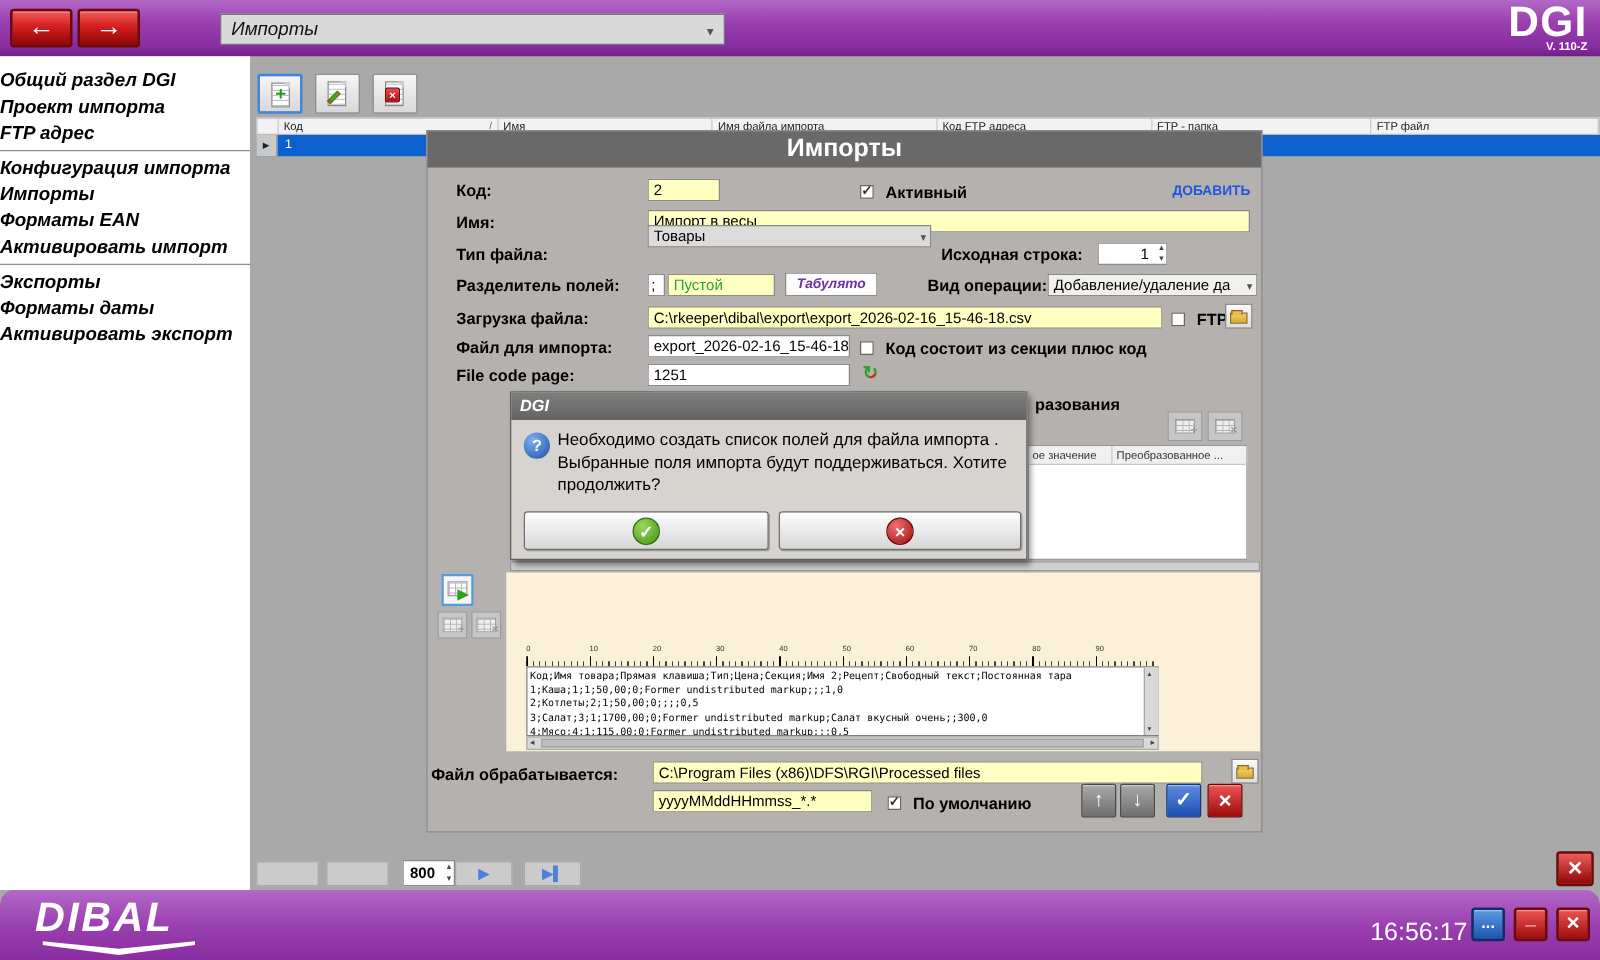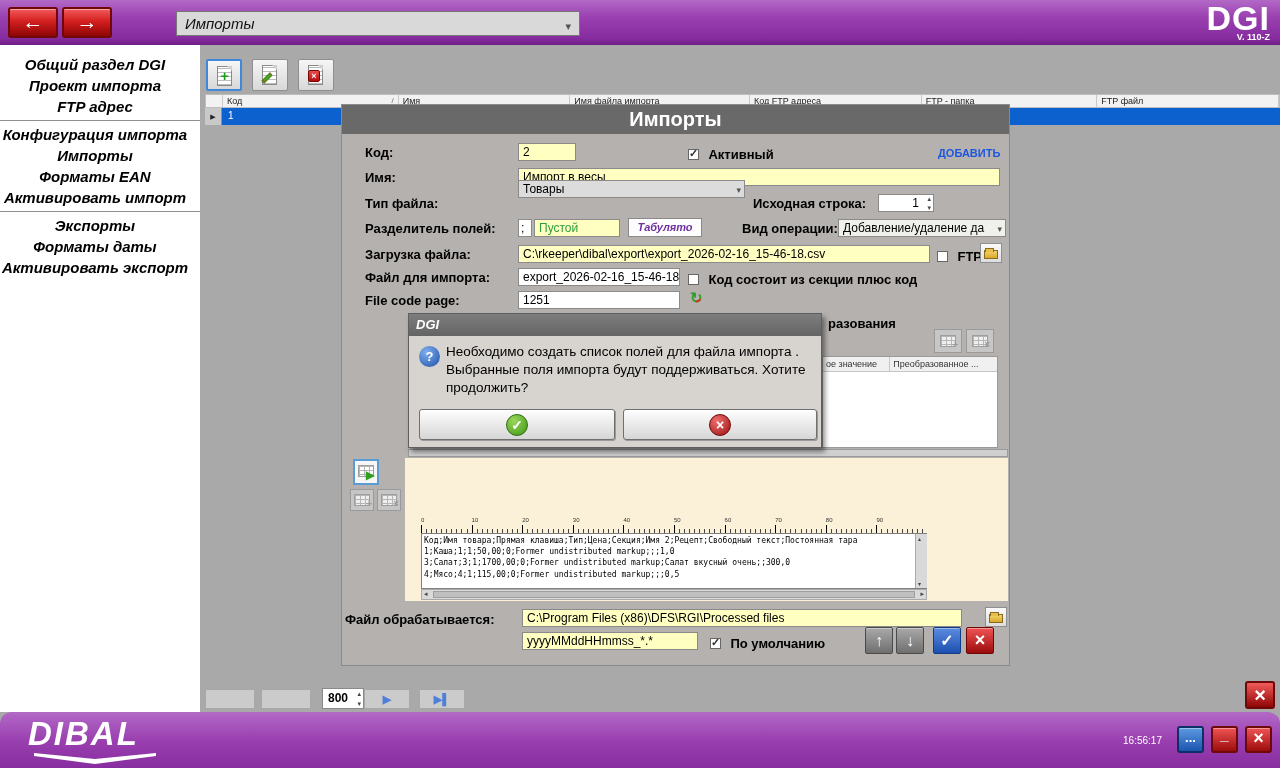--- a/index.html
+++ b/index.html
@@ -17,21 +17,21 @@
   .nav-btn.back { left:8px; } .nav-btn.fwd { left:62px; }
   .top-select { position:absolute; left:176px; top:11px; width:404px; height:25px; background:#d9d9d9;
     border:1px solid #777; font-style:italic; font-size:15px; color:#111; line-height:23px; padding-left:8px; cursor:pointer; }
   .top-select .chev { position:absolute; right:8px; top:3px; font-style:normal; color:#555; font-size:11px; }
   .dgi-logo { position:absolute; right:10px; top:2px; text-align:right; color:#fff; }
   .dgi-logo .big { font-size:34px; font-weight:bold; letter-spacing:1px; line-height:32px; }
   .dgi-logo .ver { font-size:9px; font-weight:bold; margin-top:-2px; }
 
   
   .sidebar { position:absolute; left:0; top:45px; width:200px; height:667px; background:#fff; padding-top:9px; }
-  .side-item { height:21px; line-height:21px; text-align:center; padding-right:10px;
+  .side-item { height:21px; line-height:21px; text-align:left; padding-right:10px;
     font-size:15px; font-weight:bold; font-style:italic; color:#000; white-space:nowrap; cursor:pointer; }
   .side-div { border-top:1px solid #8f8f8f; margin:3px 0; }
 
   
   .tool-btn { position:absolute; top:59px; width:36px; height:32px; background:linear-gradient(180deg,#f6f6f6,#d8d8d8);
     border:1px solid #8f8f8f; border-radius:2px; cursor:pointer; }
   .tool-btn.focus { border:2px solid #3f87d8; }
   .doc { position:absolute; left:9px; top:5px; width:15px; height:20px; background:#fdfdfd; border:1px solid #8a8a8a;
     background-image:linear-gradient(#bbb 1px,transparent 1px); background-size:100% 4px; background-position:0 5px; }
   .doc::before { content:""; position:absolute; right:-1px; top:-1px; border-style:solid; border-width:0 5px 5px 0;
@@ -145,21 +145,21 @@
     font-size:12px; font-weight:bold; text-align:center; line-height:19px; padding-right:10px; }
   .pg-spin .arr { position:absolute; right:2px; top:0; font-size:7px; line-height:10px; color:#444; font-weight:normal; }
   .content-close { position:absolute; left:1245px; top:681px; width:30px; height:28px; border:2px solid #6d0909; border-radius:3px;
     background:linear-gradient(180deg,#f25b5b,#8f0505); color:#fff; font-size:20px; font-weight:bold; text-align:center; line-height:24px; cursor:pointer; }
 
   
   .footer { position:absolute; left:0; top:712px; width:1280px; height:72px;
     background:linear-gradient(180deg,#b269c6 0%,#9a3fb0 40%,#862c9e 80%,#5f1574 100%);border-radius:12px; }
   .dibal { position:absolute; left:28px; top:3px; color:#fff; font-size:33px; font-weight:bold; letter-spacing:2px; font-style:italic; }
   .dibal-swoosh { position:absolute; left:34px; top:40px; }
-  .ft-time { position:absolute; right:118px; top:23px; color:#fff; font-size:10px; }
+  .ft-time { position:absolute; right:106px; top:23px; color:#fff; font-size:20px; }
   .ft-btn { position:absolute; top:14px; width:27px; height:27px; border-radius:3px; color:#fff; font-weight:bold;
     text-align:center; cursor:pointer; box-shadow:inset 0 1px 0 rgba(255,255,255,.4); }
   .ft-btn.blue { right:76px; background:linear-gradient(180deg,#5d9ae0,#1b55b0); border:2px solid #0e2f66; font-size:13px; line-height:20px; }
   .ft-btn.min { right:42px; background:linear-gradient(180deg,#f05454,#9c0c0c); border:2px solid #6d0909; font-size:15px; line-height:14px; }
   .ft-btn.close { right:8px; background:linear-gradient(180deg,#f05454,#9c0c0c); border:2px solid #6d0909; font-size:18px; line-height:21px; }
 </style>
 </head>
 <body>
 
 <div id="screen">
@@ -321,20 +321,21 @@
       <span class="lbl" style="left: 202.4px;">40</span>
       <span class="lbl" style="left: 253px;">50</span>
       <span class="lbl" style="left: 303.6px;">60</span>
       <span class="lbl" style="left: 354.2px;">70</span>
       <span class="lbl" style="left: 404.8px;">80</span>
       <span class="lbl" style="left: 455.4px;">90</span>
     </div>
   <div class="pv-text" id="pvText">
       <div class="ln">Код;Имя товара;Прямая клавиша;Тип;Цена;Секция;Имя 2;Рецепт;Свободный текст;Постоянная тара</div>
       <div class="ln">1;Каша;1;1;50,00;0;Former undistributed markup;;;1,0</div>
+      <div class="ln">2;Котлеты;2;1;50,00;0;;;;0,5</div>
       <div class="ln">3;Салат;3;1;1700,00;0;Former undistributed markup;Салат вкусный очень;;300,0</div>
       <div class="ln">4;Мясо;4;1;115,00;0;Former undistributed markup;;;0,5</div>
     </div>
   <div class="vscroll" style="left:915px;top:534px;height:54px;position:absolute">
     <span class="up">▴</span>
     <span class="dn">▾</span>
   </div>
   <div class="hscroll">
     <span class="l">◂</span>
     <span class="thumb"></span>

